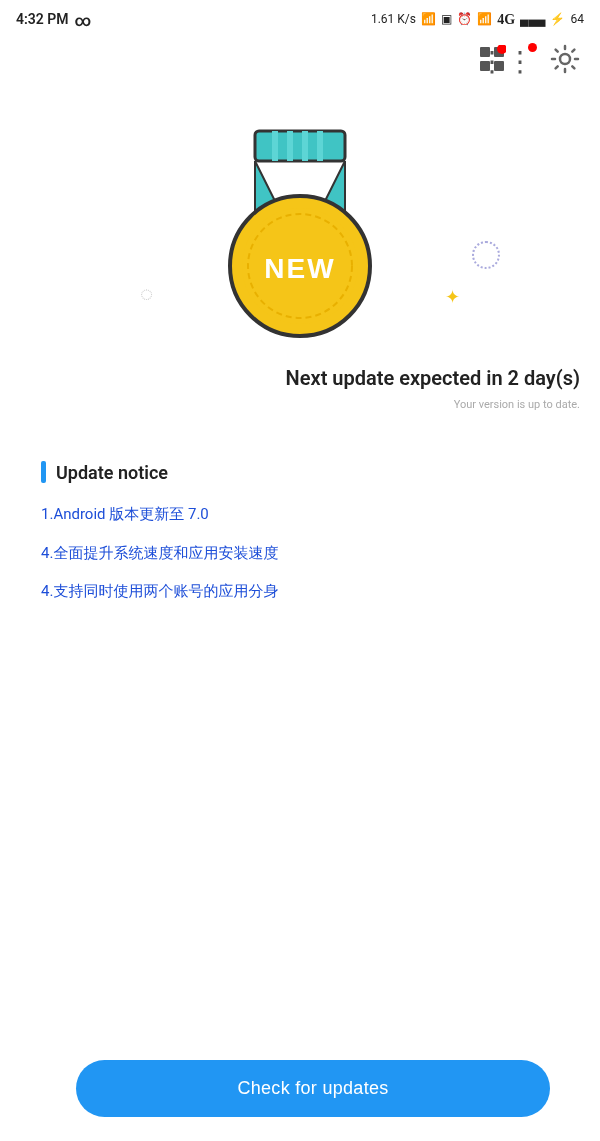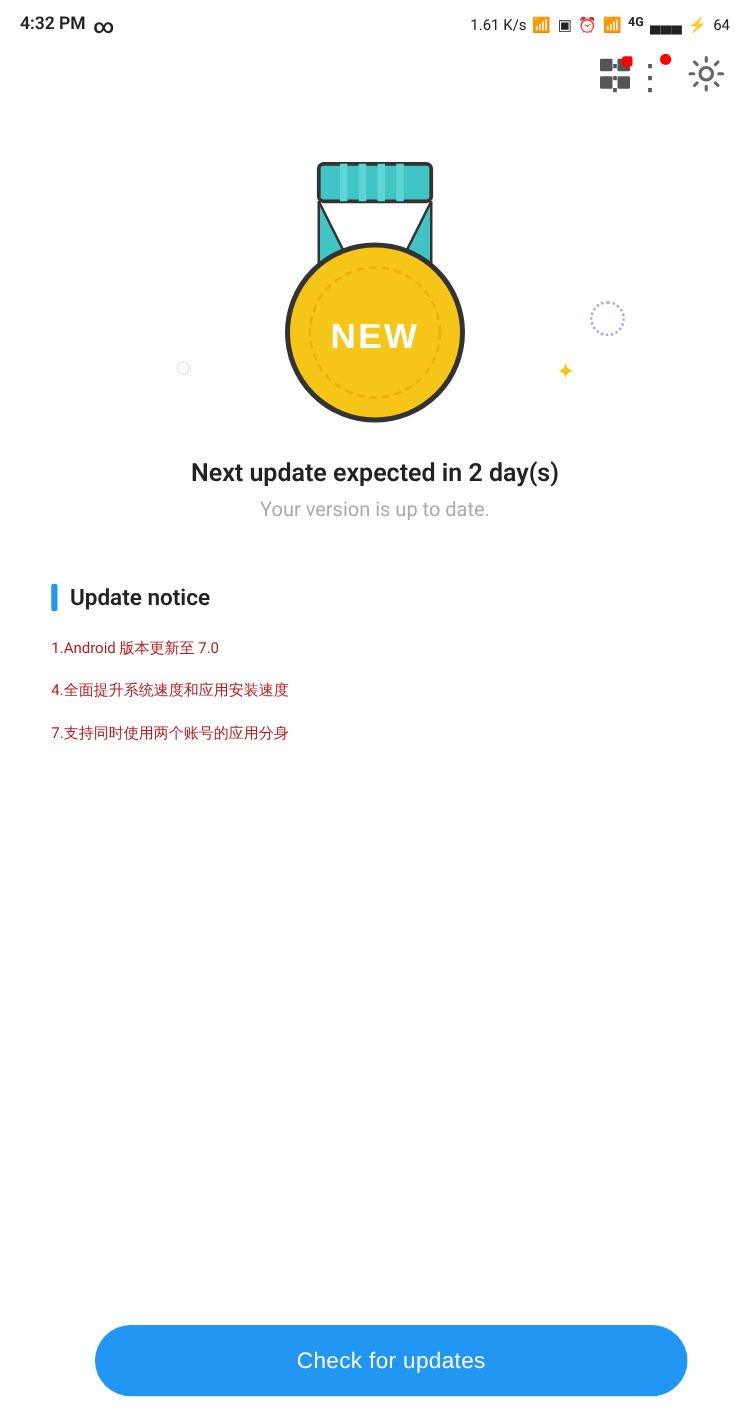--- a/index.html
+++ b/index.html
@@ -61,31 +61,31 @@
       display: flex;
       justify-content: center;
       align-items: center;
       padding: 30px 0 20px 0;
       position: relative;
       height: 280px;
     }
 
     
     .update-text-area {
-      text-align: center;
+      text-align: right;
       padding: 0 20px 20px 20px;
     }
     .update-title {
       font-size: 20px;
       font-weight: 600;
       color: #222;
       margin-bottom: 8px;
     }
     .update-subtitle {
-      font-size: 16px;
+      font-size: 11px;
       color: #aaa;
     }
 
     
     .notice-section {
       padding: 30px 24px 100px 24px;
       margin-left: 17px;
     }
     .notice-header {
       display: flex;
@@ -98,22 +98,22 @@
       height: 22px;
       background: #2196F3;
       border-radius: 2px;
     }
     .notice-title {
       font-size: 18px;
       font-weight: 600;
       color: #222;
     }
     .notice-item {
-      font-size: 12px;
-      color: #b91c1c;
+      font-size: 15px;
+      color: #1d4ed8;
       margin-bottom: 16px;
       line-height: 1.5;
     }
 
     
     .bottom-bar {
       position: fixed;
       bottom: 0;
       left: 0;
       width: 600px;
@@ -150,21 +150,21 @@
   <div class="status-left">
     <span>4:32 PM</span>
     <span style="font-size:16px;">∞</span>
   </div>
   <div class="status-right">
     <span>1.61 K/s</span>
     <span>📶</span>
     <span>▣</span>
     <span>⏰</span>
     <span>📶</span>
-    <span style="font-size:10px;font-weight:700;">4G</span>
+    <span style="font-size:14px;font-weight:700;font-family:Liberation Serif, serif;">4G</span>
     <span>▄▄▄</span>
     <span>⚡</span>
     <span>64</span>
   </div>
 </div>
 
 <div class="action-bar">
   <div style="position:relative;">
     <span style="font-size:28px;color:#555;cursor:pointer;">⋮⋮</span>
     <span class="notification-dot"></span>
@@ -221,19 +221,19 @@
 </div>
 
 <div class="notice-section">
   <div class="notice-header">
     <div class="notice-bar"></div>
     <span class="notice-title">Update notice</span>
   </div>
   <div>
     <div class="notice-item">1.Android 版本更新至 7.0</div>
     <div class="notice-item">4.全面提升系统速度和应用安装速度</div>
-    <div class="notice-item">7.支持同时使用两个账号的应用分身</div>
+    <div class="notice-item">4.支持同时使用两个账号的应用分身</div>
   </div>
 </div>
 
 <div class="bottom-bar">
   <button class="check-updates-btn">Check for updates</button>
 </div>
 
 </body></html>

